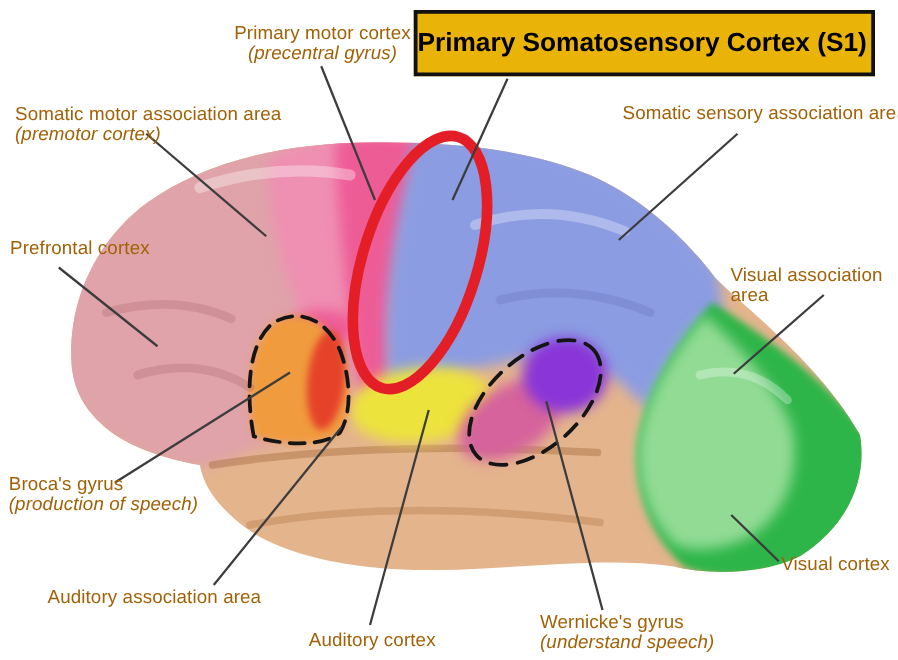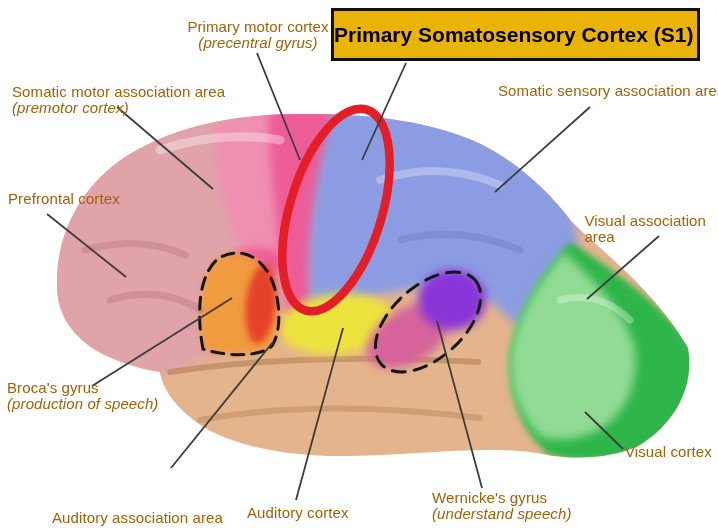--- a/index.html
+++ b/index.html
@@ -153,21 +153,21 @@
 
   <div class="lbl" style="left:7px;top:380px;">
     <span class="l1">Broca's gyrus</span>
     <span class="l2">(production of speech)</span>
   </div>
 
   <div class="lbl" style="left:625px;top:444px;">
     <span class="l1">Visual cortex</span>
   </div>
 
-  <div class="lbl" style="left:52px;top:470px;margin-top:40px;">
+  <div class="lbl" style="left:38px;top:470px;">
     <span class="l1">Auditory association area</span>
   </div>
 
   <div class="lbl" style="left:247px;top:505px;text-align:center;">
     <span class="l1">Auditory cortex</span>
   </div>
 
   <div class="lbl" style="left:432px;top:490px;">
     <span class="l1">Wernicke's gyrus</span>
     <span class="l2">(understand speech)</span>

